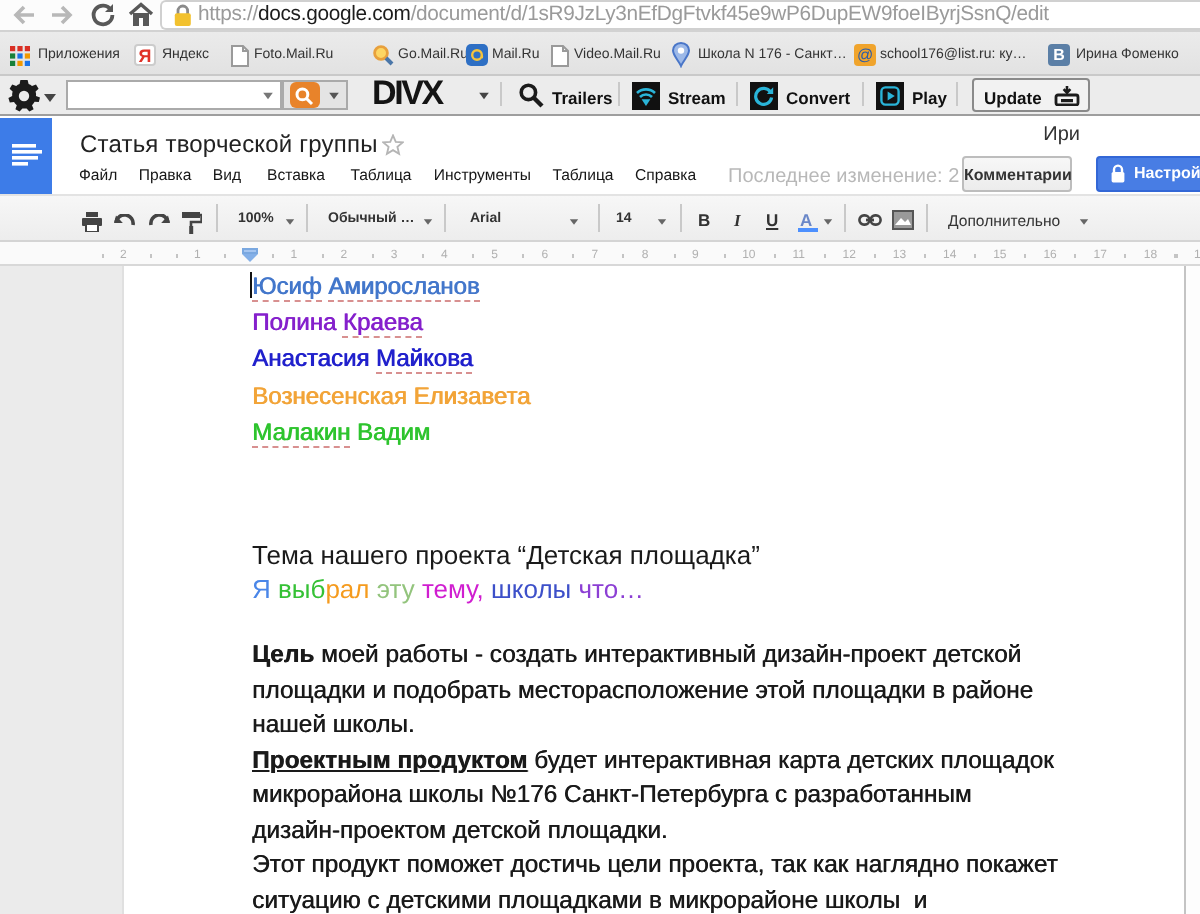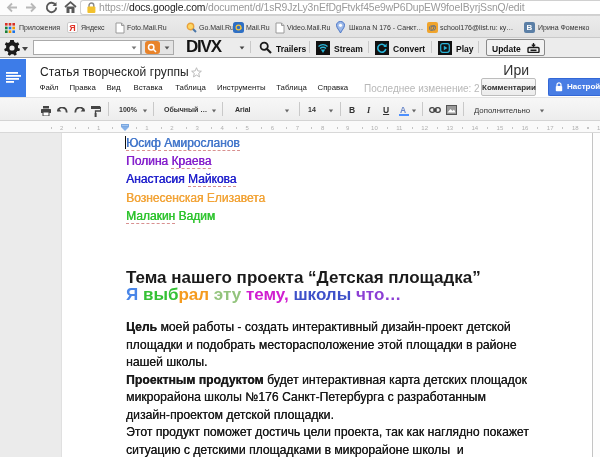--- a/index.html
+++ b/index.html
@@ -147,21 +147,21 @@
         <rect x="0" y="0" width="12" height="1.8"></rect>
         <rect x="0" y="3" width="15" height="1.8"></rect>
         <rect x="0" y="6" width="13" height="1.8"></rect>
         <rect x="0" y="9" width="8" height="1.8"></rect>
       </g>
     </svg>
   <span class="abs" style="left:40px;top:7px;font-size:12px;color:#222;letter-spacing:0.1px">Статья творческой группы</span>
   <svg class="abs" style="left:191px;top:9px" width="11" height="11" viewBox="0 0 12 12">
       <path d="M6 0.8 L7.5 4.3 L11.3 4.6 L8.4 7 L9.3 10.8 L6 8.8 L2.7 10.8 L3.6 7 L0.7 4.6 L4.5 4.3 Z" fill="none" stroke="#b5b5b5" stroke-width="1"></path>
     </svg>
-  <span class="abs" style="right:11px;top:4px;font-size:14px;color:#333">Ири</span>
+  <span class="abs" style="right:0px;top:4px;font-size:10px;color:#333">Ири</span>
   <div id="menurow" style="font-size:7.8px;color:#161616">
     <span class="abs" style="left:39.5px;top:25px">Файл</span>
     <span class="abs" style="left:69.4px;top:25px">Правка</span>
     <span class="abs" style="left:106.4px;top:25px">Вид</span>
     <span class="abs" style="left:133.5px;top:25px">Вставка</span>
     <span class="abs" style="left:175.2px;top:25px">Таблица</span>
     <span class="abs" style="left:216.9px;top:25px">Инструменты</span>
     <span class="abs" style="left:276.2px;top:25px">Таблица</span>
     <span class="abs" style="left:317.5px;top:25px">Справка</span>
   </div>
@@ -286,28 +286,28 @@
 
   <div class="abs" id="names" style="left:126px;top:0.5px;font-size:12px;line-height:18.4px;white-space:nowrap;text-shadow:0.4px 0 0 currentColor">
     <div style="color:#4377cb"><span class="u1">Юсиф</span> <span class="u1">Амиросланов</span></div>
     <div style="color:#8520cc">Полина <span class="u1">Краева</span></div>
     <div style="color:#2121cc">Анастасия <span class="u1">Майкова</span></div>
     <div style="color:#f2a438">Вознесенская Елизавета</div>
     <div style="color:#2ec42e"><span class="u1">Малакин</span> Вадим</div>
   </div>
   <div class="abs" style="left:125px;top:3px;width:1px;height:13px;background:#111"></div>
 
-  <div class="abs" id="theme" style="left:126px;top:135.5px;font-size:17px;line-height:17.4px;white-space:nowrap;font-weight:bold">
+  <div class="abs" id="theme" style="left:126px;top:135.5px;font-size:13px;line-height:17.4px;white-space:nowrap;font-weight:normal">
     <div style="color:#1a1a1a">Тема нашего проекта “Детская площадка”</div>
     <div><span style="color:#4a86e8">Я </span><span style="color:#35c135">выб</span><span style="color:#f59b1e">рал </span><span style="color:#93c47d">эту </span><span style="color:#d01ed0">тему, </span><span style="color:#3d50c9">школы </span><span style="color:#8c3fd4">что…</span></div>
   </div>
 
   <div class="abs" id="paras" style="left:126px;top:186.2px;font-size:12.2px;line-height:17.55px;color:#1a1a1a;white-space:nowrap;text-shadow:0.25px 0 0 currentColor">
     <div><span style="font-weight:bold;">Цель</span> моей работы - создать интерактивный дизайн-проект детской</div>
     <div>площадки и подобрать месторасположение этой площадки в районе</div>
     <div>нашей школы.</div>
-    <div><span style="font-weight:bold;">Проектным продуктом</span> будет интерактивная карта детских площадок</div>
+    <div><span style="font-weight:bold;text-decoration:underline">Проектным продуктом</span> будет интерактивная карта детских площадок</div>
     <div>микрорайона школы №176 Санкт-Петербурга с разработанным</div>
     <div>дизайн-проектом детской площадки.</div>
     <div>Этот продукт поможет достичь цели проекта, так как наглядно покажет</div>
     <div>ситуацию с детскими площадками в микрорайоне школы&nbsp; и</div>
   </div>
 </div>
 
 </body></html>

